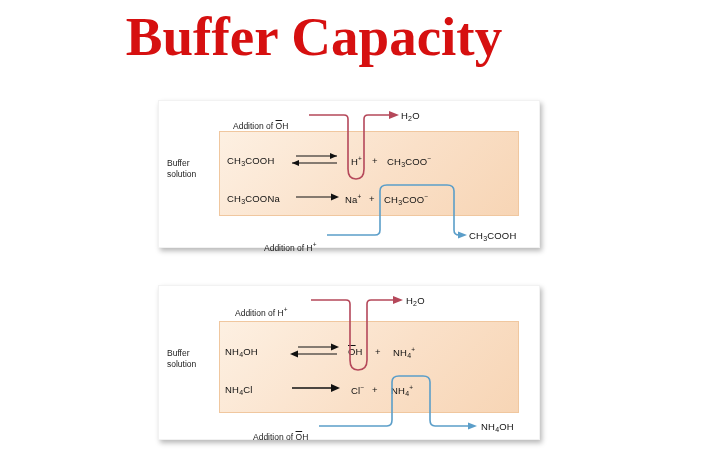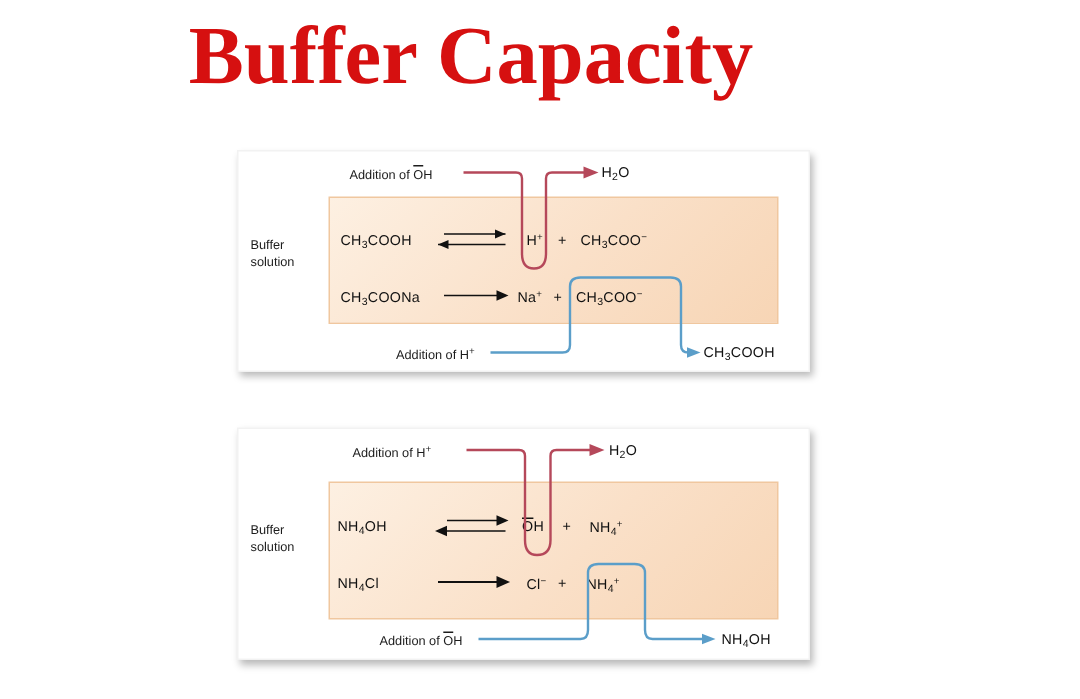--- a/index.html
+++ b/index.html
@@ -73,20 +73,21 @@
   }
 
   
   .lbl {
     position: absolute;
     font-family: "Liberation Sans", sans-serif;
     font-size: 8.5px;
     color: #1c1c1c;
     white-space: nowrap;
     line-height: 1.25;
+    margin-top: 10px;
   }
   .formula {
     position: absolute;
     font-family: "Liberation Sans", sans-serif;
     font-size: 9.5px;
     color: #111111;
     white-space: nowrap;
     letter-spacing: .2px;
   }
   .formula sub {

